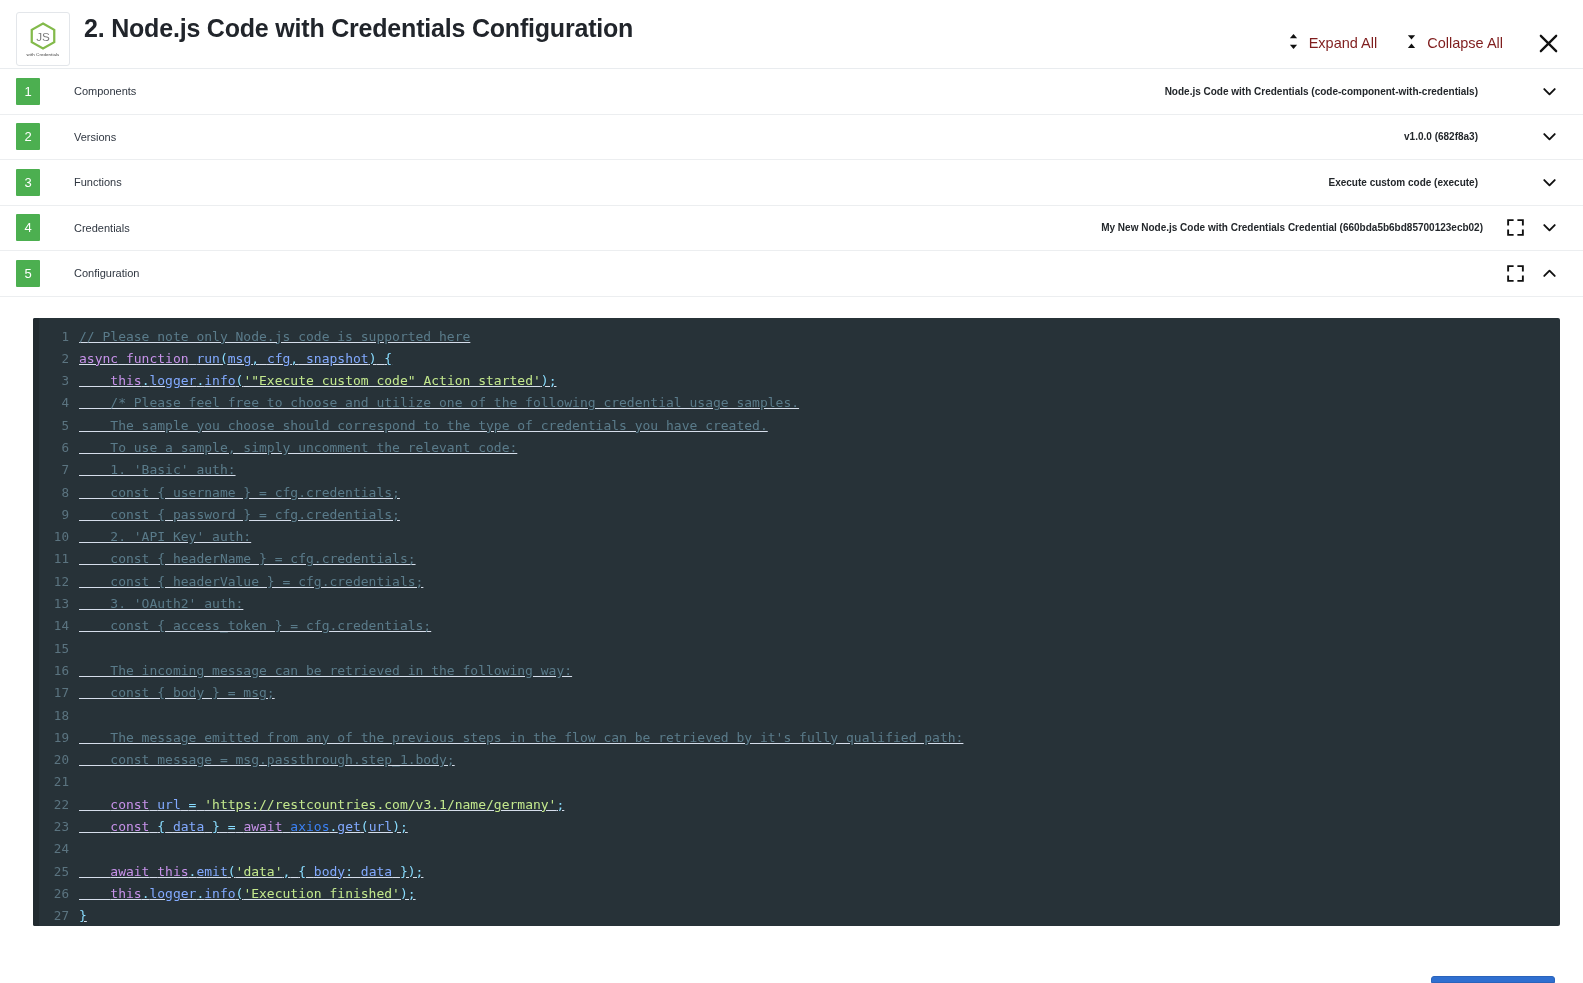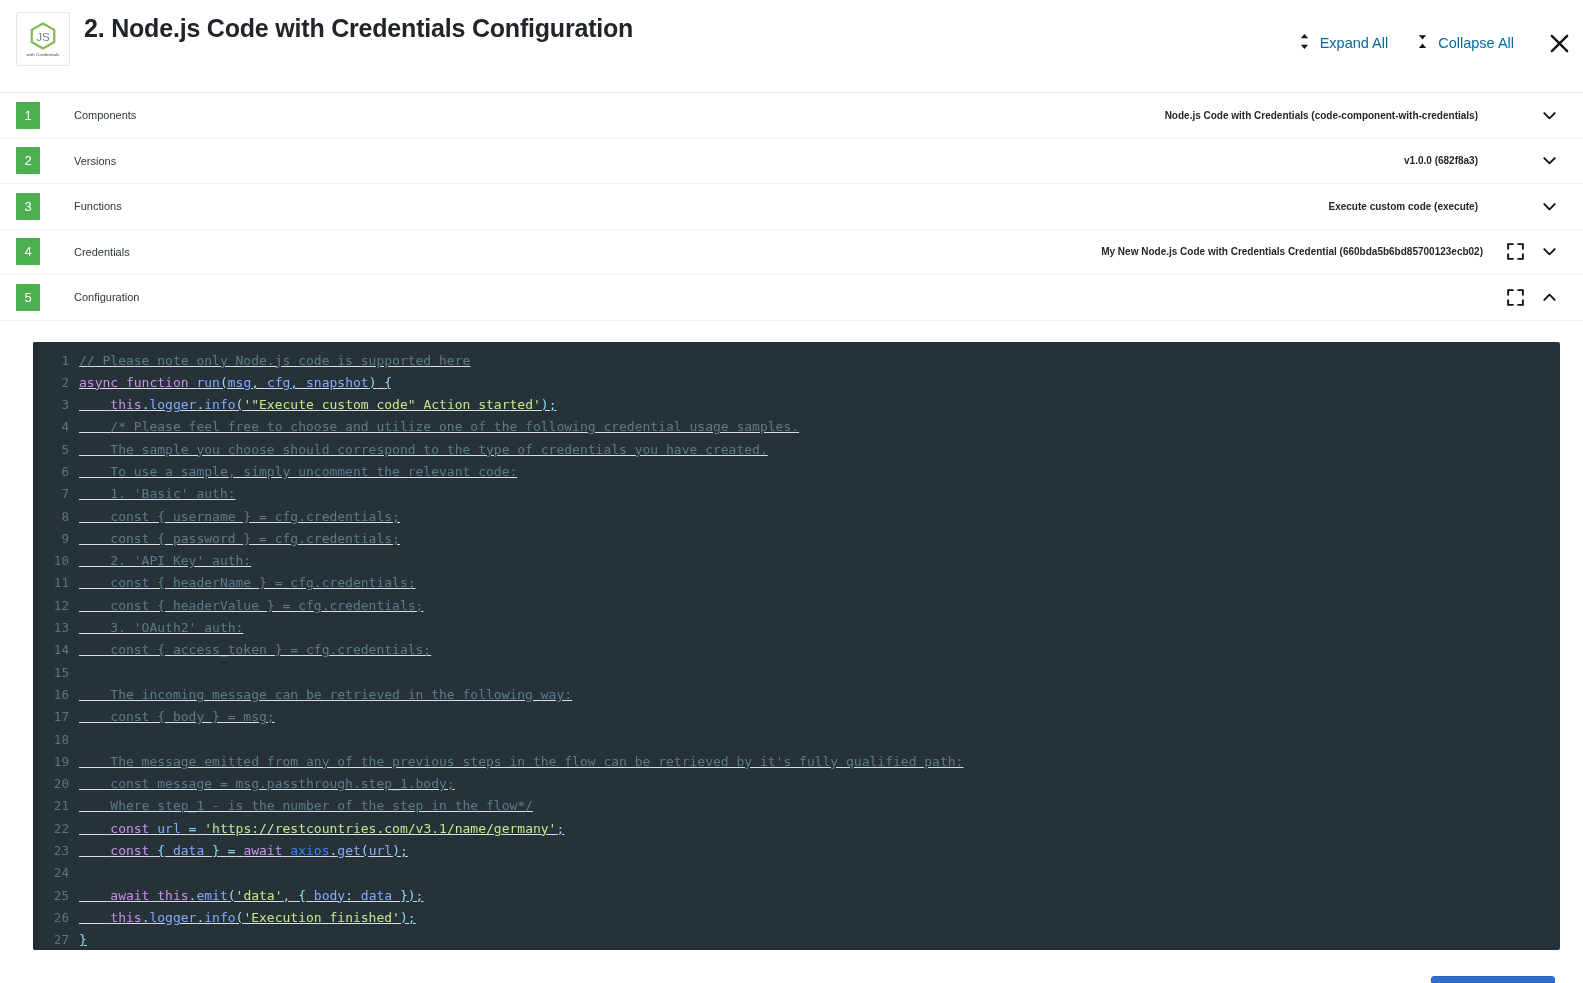--- a/index.html
+++ b/index.html
@@ -8,24 +8,24 @@
     margin: 0; padding: 0;
     width: 1583px; height: 983px;
     background: #ffffff;
     font-family: "Liberation Sans", sans-serif;
     overflow: hidden;
   }
 
   
   .modal-header {
     position: relative;
-    height: 93px;
+    height: 69px;
     display: flex;
     align-items: flex-start;
-    padding: 12px 4px 0 16px;
+    padding: 12px 15px 0 16px;
     border-bottom: 1px solid #e9ecef;
     background: #fff;
   }
   .app-logo {
     width: 54px; height: 54px;
     border: 1px solid #e3e6ea;
     border-radius: 3px;
     display: flex; flex-direction: column;
     align-items: center; justify-content: center;
     margin-right: 14px;
@@ -65,21 +65,21 @@
     padding-top: 15px;
     flex: 0 0 auto;
   }
   .hdr-btn {
     display: flex; align-items: center;
     gap: 9px;
     background: transparent;
     border: none;
     cursor: pointer;
     font-size: 14.5px;
-    color: #0369a1;
+    color: #7f1d1d;
     padding: 6px 14px;
     font-family: "Liberation Sans", sans-serif;
     white-space: nowrap;
   }
   .close-btn {
     background: transparent; border: none; cursor: pointer;
     padding: 4px 8px 4px 20px;
     display: flex; align-items: center;
     color: #111;
   }
@@ -353,21 +353,21 @@
         <div class="code-line"><span class="ln">11</span><span class="code-text"><span class="t-com">    const { headerName } = cfg.credentials;</span></span></div>
         <div class="code-line"><span class="ln">12</span><span class="code-text"><span class="t-com">    const { headerValue } = cfg.credentials;</span></span></div>
         <div class="code-line"><span class="ln">13</span><span class="code-text"><span class="t-com">    3. 'OAuth2' auth:</span></span></div>
         <div class="code-line"><span class="ln">14</span><span class="code-text"><span class="t-com">    const { access_token } = cfg.credentials;</span></span></div>
         <div class="code-line"><span class="ln">15</span><span class="code-text"><span class="t-com"></span></span></div>
         <div class="code-line"><span class="ln">16</span><span class="code-text"><span class="t-com">    The incoming message can be retrieved in the following way:</span></span></div>
         <div class="code-line"><span class="ln">17</span><span class="code-text"><span class="t-com">    const { body } = msg;</span></span></div>
         <div class="code-line"><span class="ln">18</span><span class="code-text"><span class="t-com"></span></span></div>
         <div class="code-line"><span class="ln">19</span><span class="code-text"><span class="t-com">    The message emitted from any of the previous steps in the flow can be retrieved by it's fully qualified path:</span></span></div>
         <div class="code-line"><span class="ln">20</span><span class="code-text"><span class="t-com">    const message = msg.passthrough.step_1.body;</span></span></div>
-        <div class="code-line"><span class="ln">21</span><span class="code-text"><span class="t-com">    Where step_1 - is the number of the step in the flow*/</span></span></div>
+        <div class="code-line"><span class="ln">21</span></div>
         <div class="code-line"><span class="ln">22</span><span class="code-text"><span class="t-plain">    </span><span class="t-kw">const</span><span class="t-plain"> </span><span class="t-var">url</span><span class="t-plain"> </span><span class="t-punc">=</span><span class="t-plain"> </span><span class="t-str">'https://restcountries.com/v3.1/name/germany'</span><span class="t-punc">;</span></span></div>
         <div class="code-line"><span class="ln">23</span><span class="code-text"><span class="t-plain">    </span><span class="t-kw">const</span><span class="t-plain"> </span><span class="t-punc">{</span><span class="t-plain"> </span><span class="t-var">data</span><span class="t-plain"> </span><span class="t-punc">}</span><span class="t-plain"> </span><span class="t-punc">=</span><span class="t-plain"> </span><span class="t-kw">await</span><span class="t-plain"> </span><span class="t-cls">axios</span><span class="t-punc">.</span><span class="t-fn">get</span><span class="t-punc">(</span><span class="t-var">url</span><span class="t-punc">);</span></span></div>
         <div class="code-line"><span class="ln">24</span></div>
         <div class="code-line"><span class="ln">25</span><span class="code-text"><span class="t-plain">    </span><span class="t-kw">await</span><span class="t-plain"> </span><span class="t-kw">this</span><span class="t-punc">.</span><span class="t-fn">emit</span><span class="t-punc">(</span><span class="t-str">'data'</span><span class="t-punc">,</span><span class="t-plain"> </span><span class="t-punc">{</span><span class="t-plain"> </span><span class="t-var">body</span><span class="t-punc">:</span><span class="t-plain"> </span><span class="t-var">data</span><span class="t-plain"> </span><span class="t-punc">});</span></span></div>
         <div class="code-line"><span class="ln">26</span><span class="code-text"><span class="t-plain">    </span><span class="t-kw">this</span><span class="t-punc">.</span><span class="t-fn">logger</span><span class="t-punc">.</span><span class="t-fn">info</span><span class="t-punc">(</span><span class="t-str">'Execution finished'</span><span class="t-punc">);</span></span></div>
         <div class="code-line"><span class="ln">27</span><span class="code-text"><span class="t-punc">}</span></span></div>
       </div>
   </div>
 </div>
 

